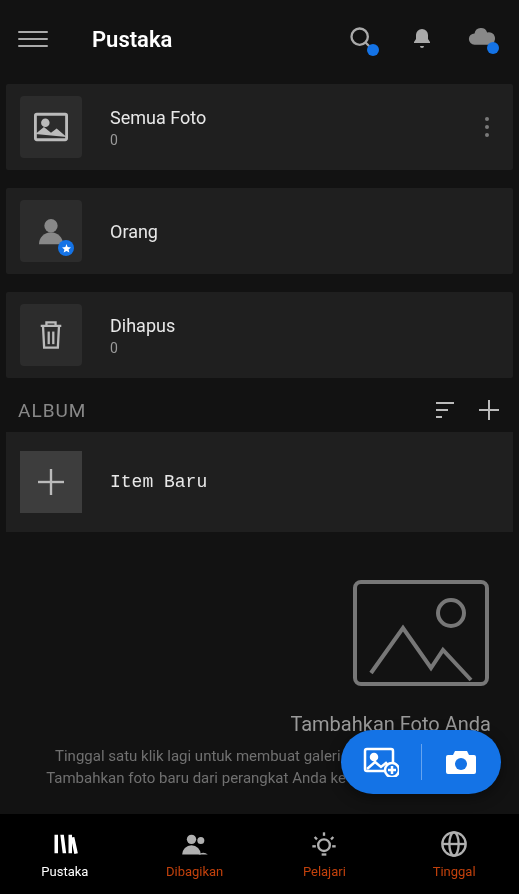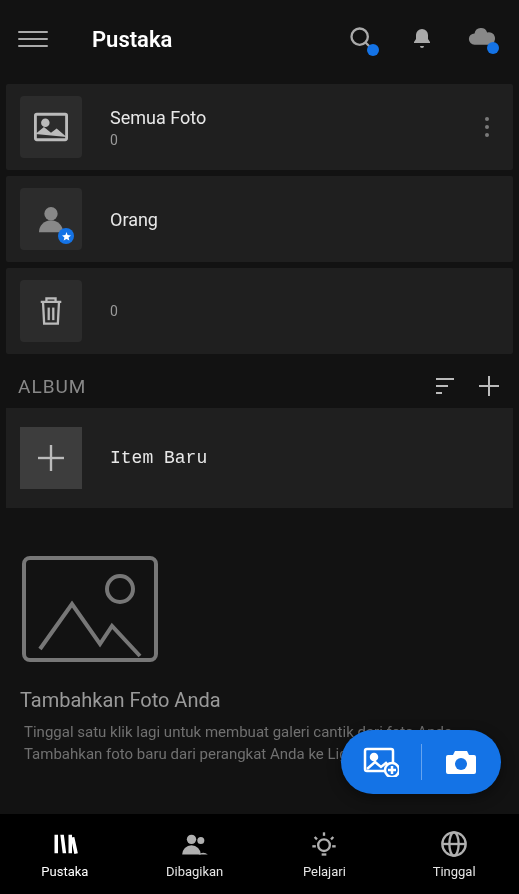--- a/index.html
+++ b/index.html
@@ -27,21 +27,21 @@
   .hamburger span { height: 2px; background: #aaa; border-radius: 1px; }
   .title {
     font-size: 22px; font-weight: 600; color: #fff;
     margin-left: 32px;
     flex: 1;
   }
   .header-icons { display: flex; align-items: center; gap: 30px; margin-right: 4px; }
   .icon-btn { width: 30px; height: 30px; position: relative; cursor: pointer; display:flex; align-items:center; justify-content:center; }
   .blue-dot { position: absolute; width: 12px; height: 12px; background: #1473e6; border-radius: 50%; }
 
-  .list { padding: 6px; display: flex; flex-direction: column; gap: 6px; }
+  .list { padding: 6px; display: flex; flex-direction: column; gap: 18px; }
   .card {
     background: #1f1f1f;
     border-radius: 2px;
     display: flex;
     align-items: center;
     min-height: 86px;
     padding: 12px 14px;
     cursor: pointer;
   }
   .thumb {
@@ -75,22 +75,22 @@
     font-family: Liberation Mono, monospace;
   }
   .album-thumb {
     width: 62px; height: 62px;
     background: #3d3d3d;
     display:flex; align-items:center; justify-content:center;
     margin-right: 28px;
   }
 
   .empty {
-    text-align: left;
-    padding: 46px 20px 20px;
+    text-align: right;
+    padding: 46px 28px 20px;
   }
   .empty svg { margin-bottom: 20px; }
   .empty-title { font-size: 20px; color: #9a9a9a; margin-bottom: 10px; }
   .empty-desc { font-size: 15px; color: #707070; line-height: 1.45; padding: 0 4px; }
 
   .fab {
     position: absolute;
     right: 18px; bottom: 100px;
     background: #1473e6;
     border-radius: 40px;
@@ -107,21 +107,21 @@
     position: absolute; bottom: 0; left: 0; right: 0;
     height: 80px;
     background: #000;
     display: flex;
   }
   .nav-item {
     flex: 1;
     display: flex; flex-direction: column; align-items: center; justify-content: center;
     gap: 6px;
     font-size: 13px;
-    color: #e5e5e5;
+    color: #c2410c;
     cursor: pointer;
   }
   .nav-item.active { color: #fff; }
   .nav-item svg { width: 28px; height: 28px; }
 </style>
 </head>
 <body>
 
 <div class="header">
   <div class="hamburger">
@@ -192,20 +192,21 @@
 
   <div class="card">
     <div class="thumb">
       <svg width="28" height="32" viewBox="0 0 24 28" fill="none" stroke="#bbb" stroke-width="2">
         <path d="M3 6h18M8 6V3h8v3M5 6l1 19h12l1-19"></path>
         <line x1="10" y1="11" x2="10" y2="22"></line>
           <line x1="14" y1="11" x2="14" y2="22"></line>
       </svg>
     </div>
     <div class="card-text">
+      <div class="card-title">Dihapus</div>
       <div class="card-sub">0</div>
     </div>
   </div>
 
 </div>
 
 <div class="section-header">
   <div class="label">ALBUM</div>
   <div class="sicon">
     <svg width="22" height="18" viewBox="0 0 22 18" stroke="#bbb" stroke-width="2">

